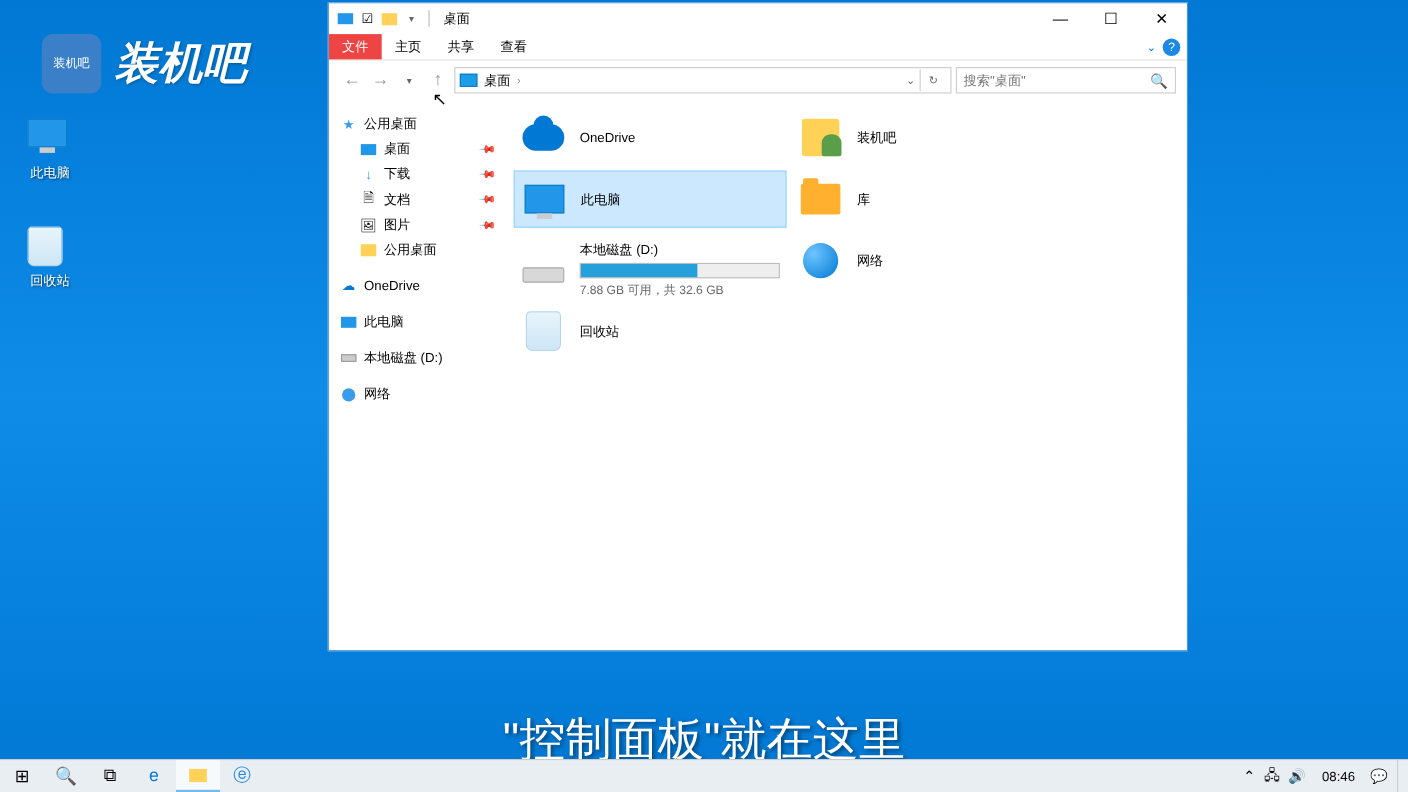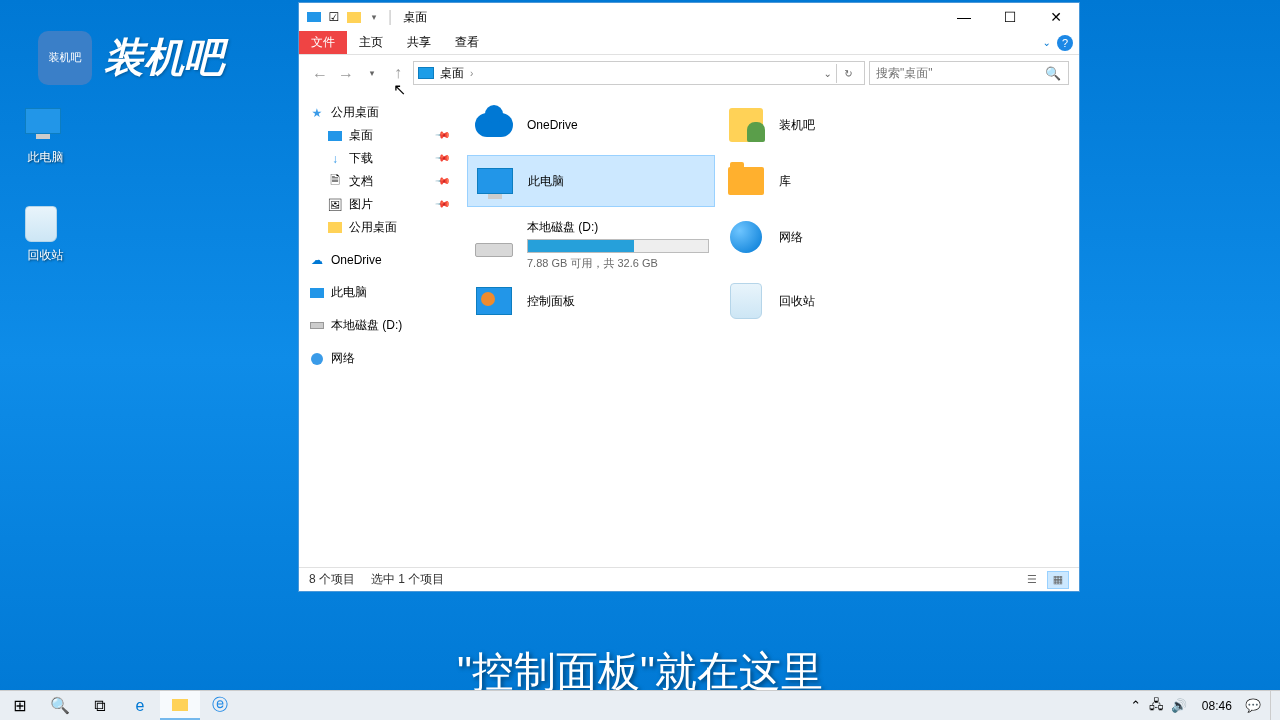--- a/index.html
+++ b/index.html
@@ -295,45 +295,29 @@
       <div class="item">
         <div class="item-icon">
             <div class="i-globe"></div>
           </div>
         <div class="item-body">
             <div class="item-label">网络</div>
           </div>
       </div>
       <div class="item">
         <div class="item-icon">
-            <div class="i-cpanel"></div>
-          </div>
-        <div class="item-body">
-            <div class="item-label">控制面板</div>
-          </div>
-      </div>
-      <div class="item">
-        <div class="item-icon">
             <div class="i-recycle"></div>
           </div>
         <div class="item-body">
             <div class="item-label">回收站</div>
           </div>
       </div>
     </div>
   </div>
 
-  <div class="statusbar">
-    <span>8 个项目</span>
-    <span style="margin-left:16px;">选中 1 个项目</span>
-    <div class="status-right">
-      <div class="view-btn">☰</div>
-      <div class="view-btn active">▦</div>
-    </div>
-  </div>
 </div>
 
 <div class="taskbar">
   <div class="taskbar-left">
     <div class="tb-item">⊞</div>
     <div class="tb-item">🔍</div>
     <div class="tb-item">⧉</div>
     <div class="tb-item" style="color:#0078d4;">e</div>
     <div class="tb-item active">
         <div style="width:16px;height:12px;background:#ffd257;"></div>

